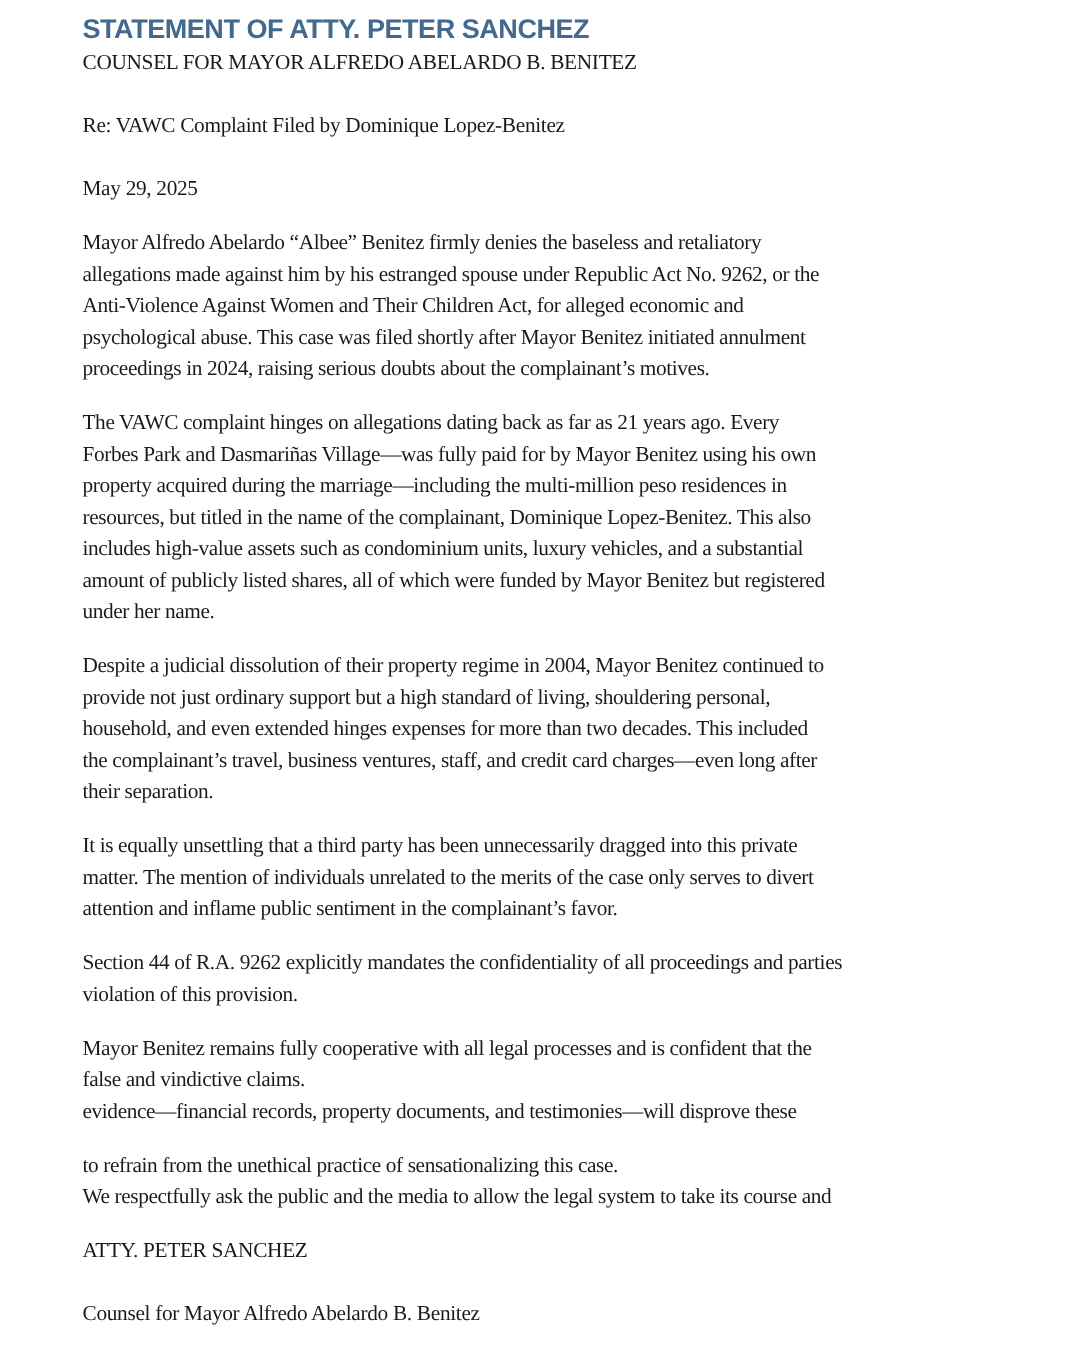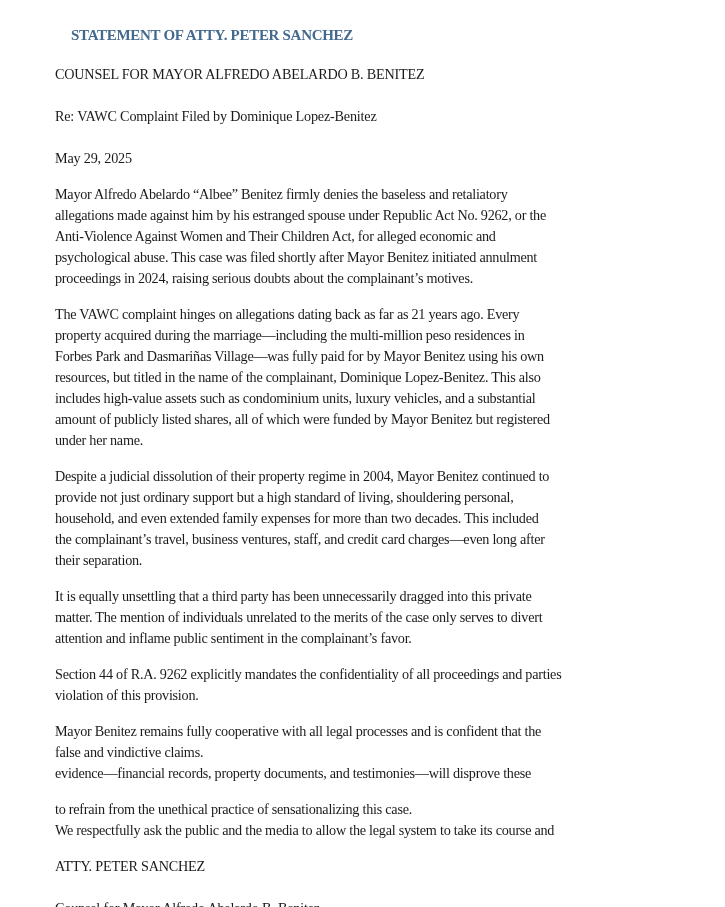--- a/index.html
+++ b/index.html
@@ -15,26 +15,26 @@
       color: #1a1a1a;
       font-family: "Liberation Serif", "DejaVu Serif", serif;
     }
     .page {
       position: absolute;
       left: 55px;
       top: 6px;
       width: 630px;
     }
     .title {
-      font-family: Liberation Serif, serif;
+      font-family: Liberation Sans, sans-serif;
       font-weight: bold;
-      font-size: 15px;
+      font-size: 18px;
       color: #44698f;
       letter-spacing: -0.3px;
-      margin: 16px;
+      margin: 0;
       height: 26px;
       line-height: 26px;
     }
     .subtitle {
       font-size: 14.2px;
       margin: 0;
       line-height: 20px;
       letter-spacing: -0.2px;
     }
     .line {
@@ -79,34 +79,34 @@
     <span class="l">allegations made against him by his estranged spouse under Republic Act No. 9262, or the</span>
     <span class="l">Anti-Violence Against Women and Their Children Act, for alleged economic and</span>
     <span class="l">psychological abuse. This case was filed shortly after Mayor Benitez initiated annulment</span>
     <span class="l">proceedings in 2024, raising serious doubts about the complainant’s motives.</span>
   </p>
 
   <div class="gap-p"></div>
 
   <p class="para">
     <span class="l">The VAWC complaint hinges on allegations dating back as far as 21 years ago. Every</span>
+    <span class="l">Forbes Park and Dasmariñas Village—was fully paid for by Mayor Benitez using his own</span>
     <span class="l">property acquired during the marriage—including the multi-million peso residences in</span>
-    <span class="l">Forbes Park and Dasmariñas Village—was fully paid for by Mayor Benitez using his own</span>
     <span class="l">resources, but titled in the name of the complainant, Dominique Lopez-Benitez. This also</span>
     <span class="l">includes high-value assets such as condominium units, luxury vehicles, and a substantial</span>
     <span class="l">amount of publicly listed shares, all of which were funded by Mayor Benitez but registered</span>
     <span class="l">under her name.</span>
   </p>
 
   <div class="gap-p"></div>
 
   <p class="para">
     <span class="l">Despite a judicial dissolution of their property regime in 2004, Mayor Benitez continued to</span>
     <span class="l">provide not just ordinary support but a high standard of living, shouldering personal,</span>
-    <span class="l">household, and even extended family expenses for more than two decades. This included</span>
+    <span class="l">household, and even extended hinges expenses for more than two decades. This included</span>
     <span class="l">the complainant’s travel, business ventures, staff, and credit card charges—even long after</span>
     <span class="l">their separation.</span>
   </p>
 
   <div class="gap-p"></div>
 
   <p class="para">
     <span class="l">It is equally unsettling that a third party has been unnecessarily dragged into this private</span>
     <span class="l">matter. The mention of individuals unrelated to the merits of the case only serves to divert</span>
     <span class="l">attention and inflame public sentiment in the complainant’s favor.</span>

